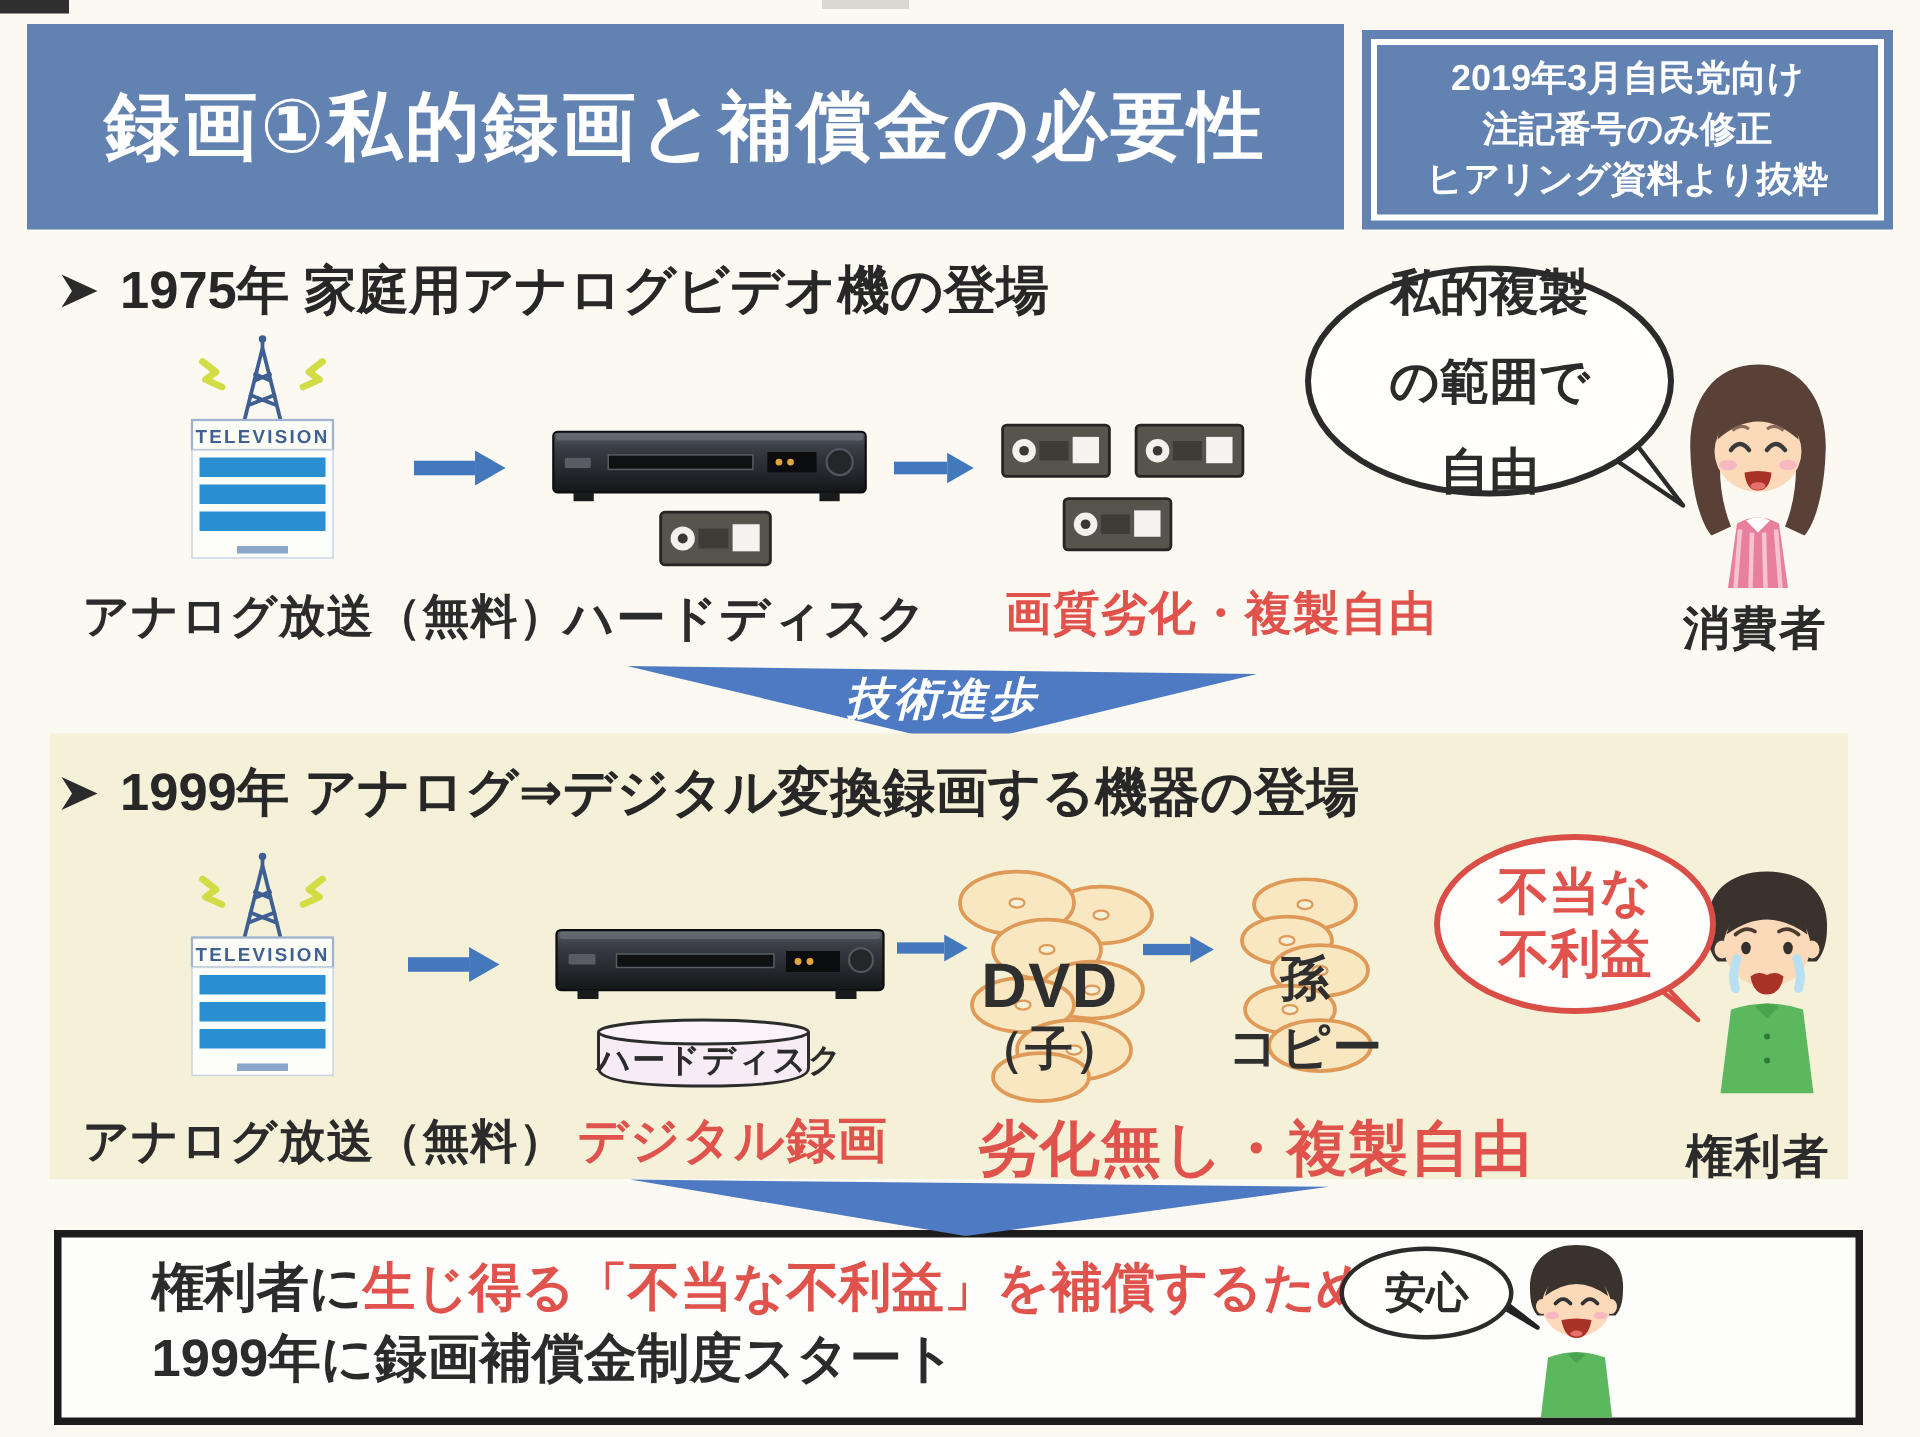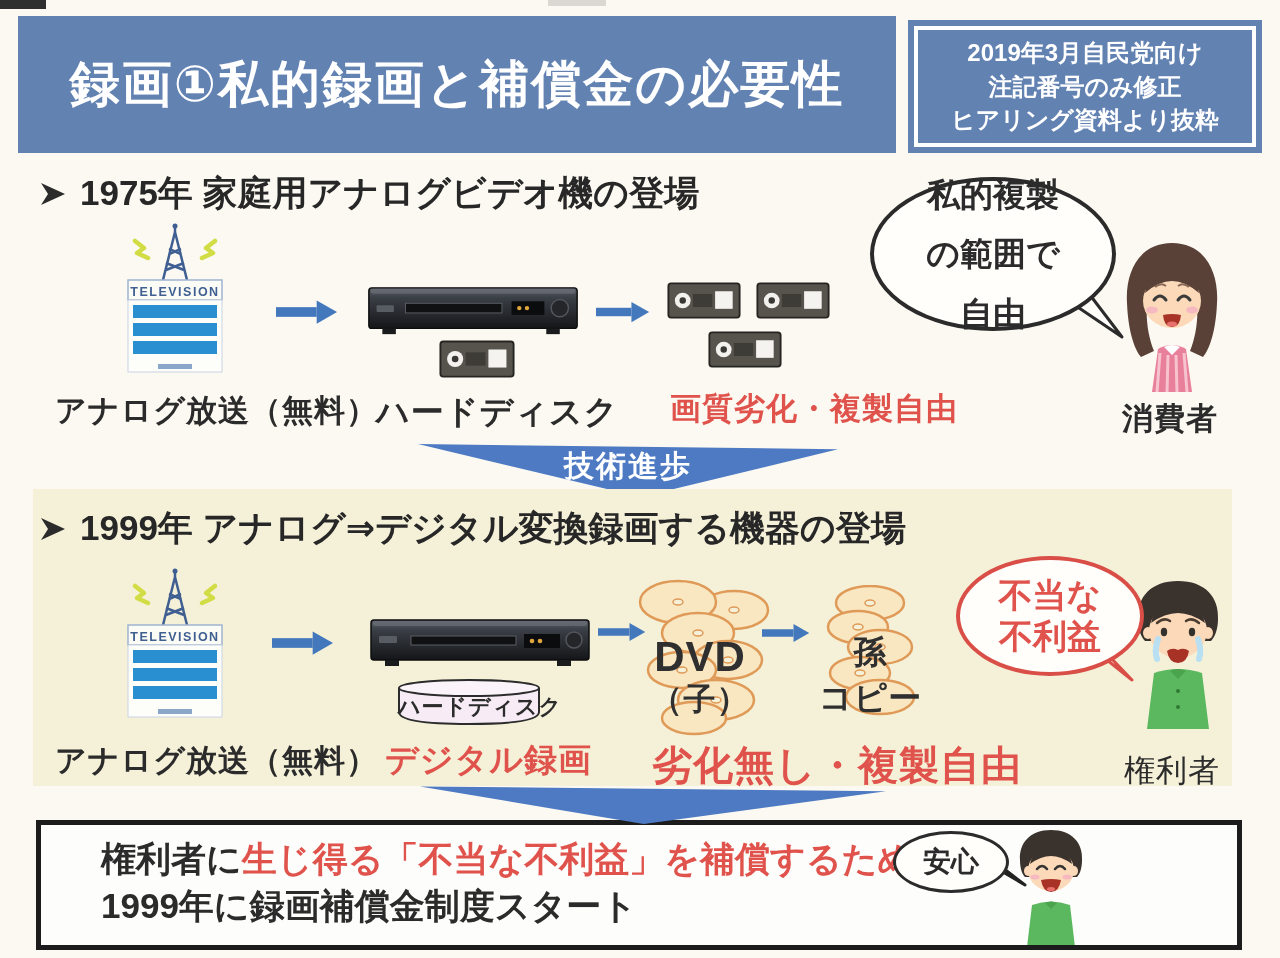--- a/index.html
+++ b/index.html
@@ -19,21 +19,21 @@
   .note-box { left:908px; top:20px; width:354px; height:133px; background:#6282b2; padding:6px; box-sizing:border-box; }
   .note-inner { width:100%; height:100%; border:4px solid #fff; box-sizing:border-box;
     display:flex; flex-direction:column; align-items:center; justify-content:center;
     color:#fff; font-size:24px; font-weight:600; line-height:1.4; white-space:nowrap; }
 
   
   .sec-heading { display:flex; align-items:center; gap:14px; font-size:35px; font-weight:600; color:#272727; white-space:nowrap; }
 
   
   .chevron1 { left:418px; top:444px; width:420px; height:53px; background:#4d7ac3;
-    clip-path:polygon(0 0, 100% 10%, 53% 100%); }
+    clip-path:polygon(0 0, 100% 10%, 53% 100%);font-style:italic; }
   .chev-label { position:absolute; top:2px; left:0; right:0; text-align:center;
     color:#fff; font-size:30px; font-weight:800; letter-spacing:2px; }
   .chevron2 { left:420px; top:784px; width:466px; height:40px; background:#4d7ac3;
     clip-path:polygon(0 6%, 100% 18%, 48% 100%); z-index:3; }
 
   
   .panel-1999 { left:33px; top:489px; width:1199px; height:297px; background:#f5f1d8; }
 
   
   .bubble { background:#fffefb; border-radius:50%; display:flex; flex-direction:column;
@@ -319,21 +319,21 @@
     <ellipse cx="47" cy="55" rx="3.2" ry="4.2" fill="#33312e"></ellipse>
       <ellipse cx="75" cy="55" rx="3.2" ry="4.2" fill="#33312e"></ellipse>
     <path d="M41,62 q-4,12 -1,20" stroke="#b8dff2" stroke-width="6" fill="none" stroke-linecap="round"></path>
     <path d="M81,62 q4,12 1,20" stroke="#b8dff2" stroke-width="6" fill="none" stroke-linecap="round"></path>
     <path d="M50,74 Q55,70 61,73 Q67,70 72,74 Q70,86 61,86 Q52,86 50,74 Z" fill="#a93227"></path>
     <path d="M37,96 Q61,88 85,96 L92,152 L30,152 Z" fill="#5cb85f"></path>
     <path d="M53,94 L61,102 L69,94 Q61,90 53,94 Z" fill="#4aa34d"></path>
     <circle cx="61" cy="114" r="2" fill="#2f7a32"></circle>
       <circle cx="61" cy="130" r="2" fill="#2f7a32"></circle>
   </svg>
-  <div class="abs lbl" style="left:1124px; top:750px; font-size:31px; font-weight:400;text-align:center;">権利者</div>
+  <div class="abs lbl" style="left:1124px; top:750px; font-size:31px; font-weight:700;text-align:center;">権利者</div>
 
   <div class="abs chevron2"></div>
 
   <div class="abs footer-box">
     <div class="footer-text">
       <div><span>権利者に</span><span class="red">生じ得る「不当な不利益」を補償するため</span></div>
       <div>1999年に録画補償金制度スタート</div>
     </div>
 
     <svg class="abs tail" style="left:938px; top:24px;" width="48" height="38" viewBox="0 0 48 38">

